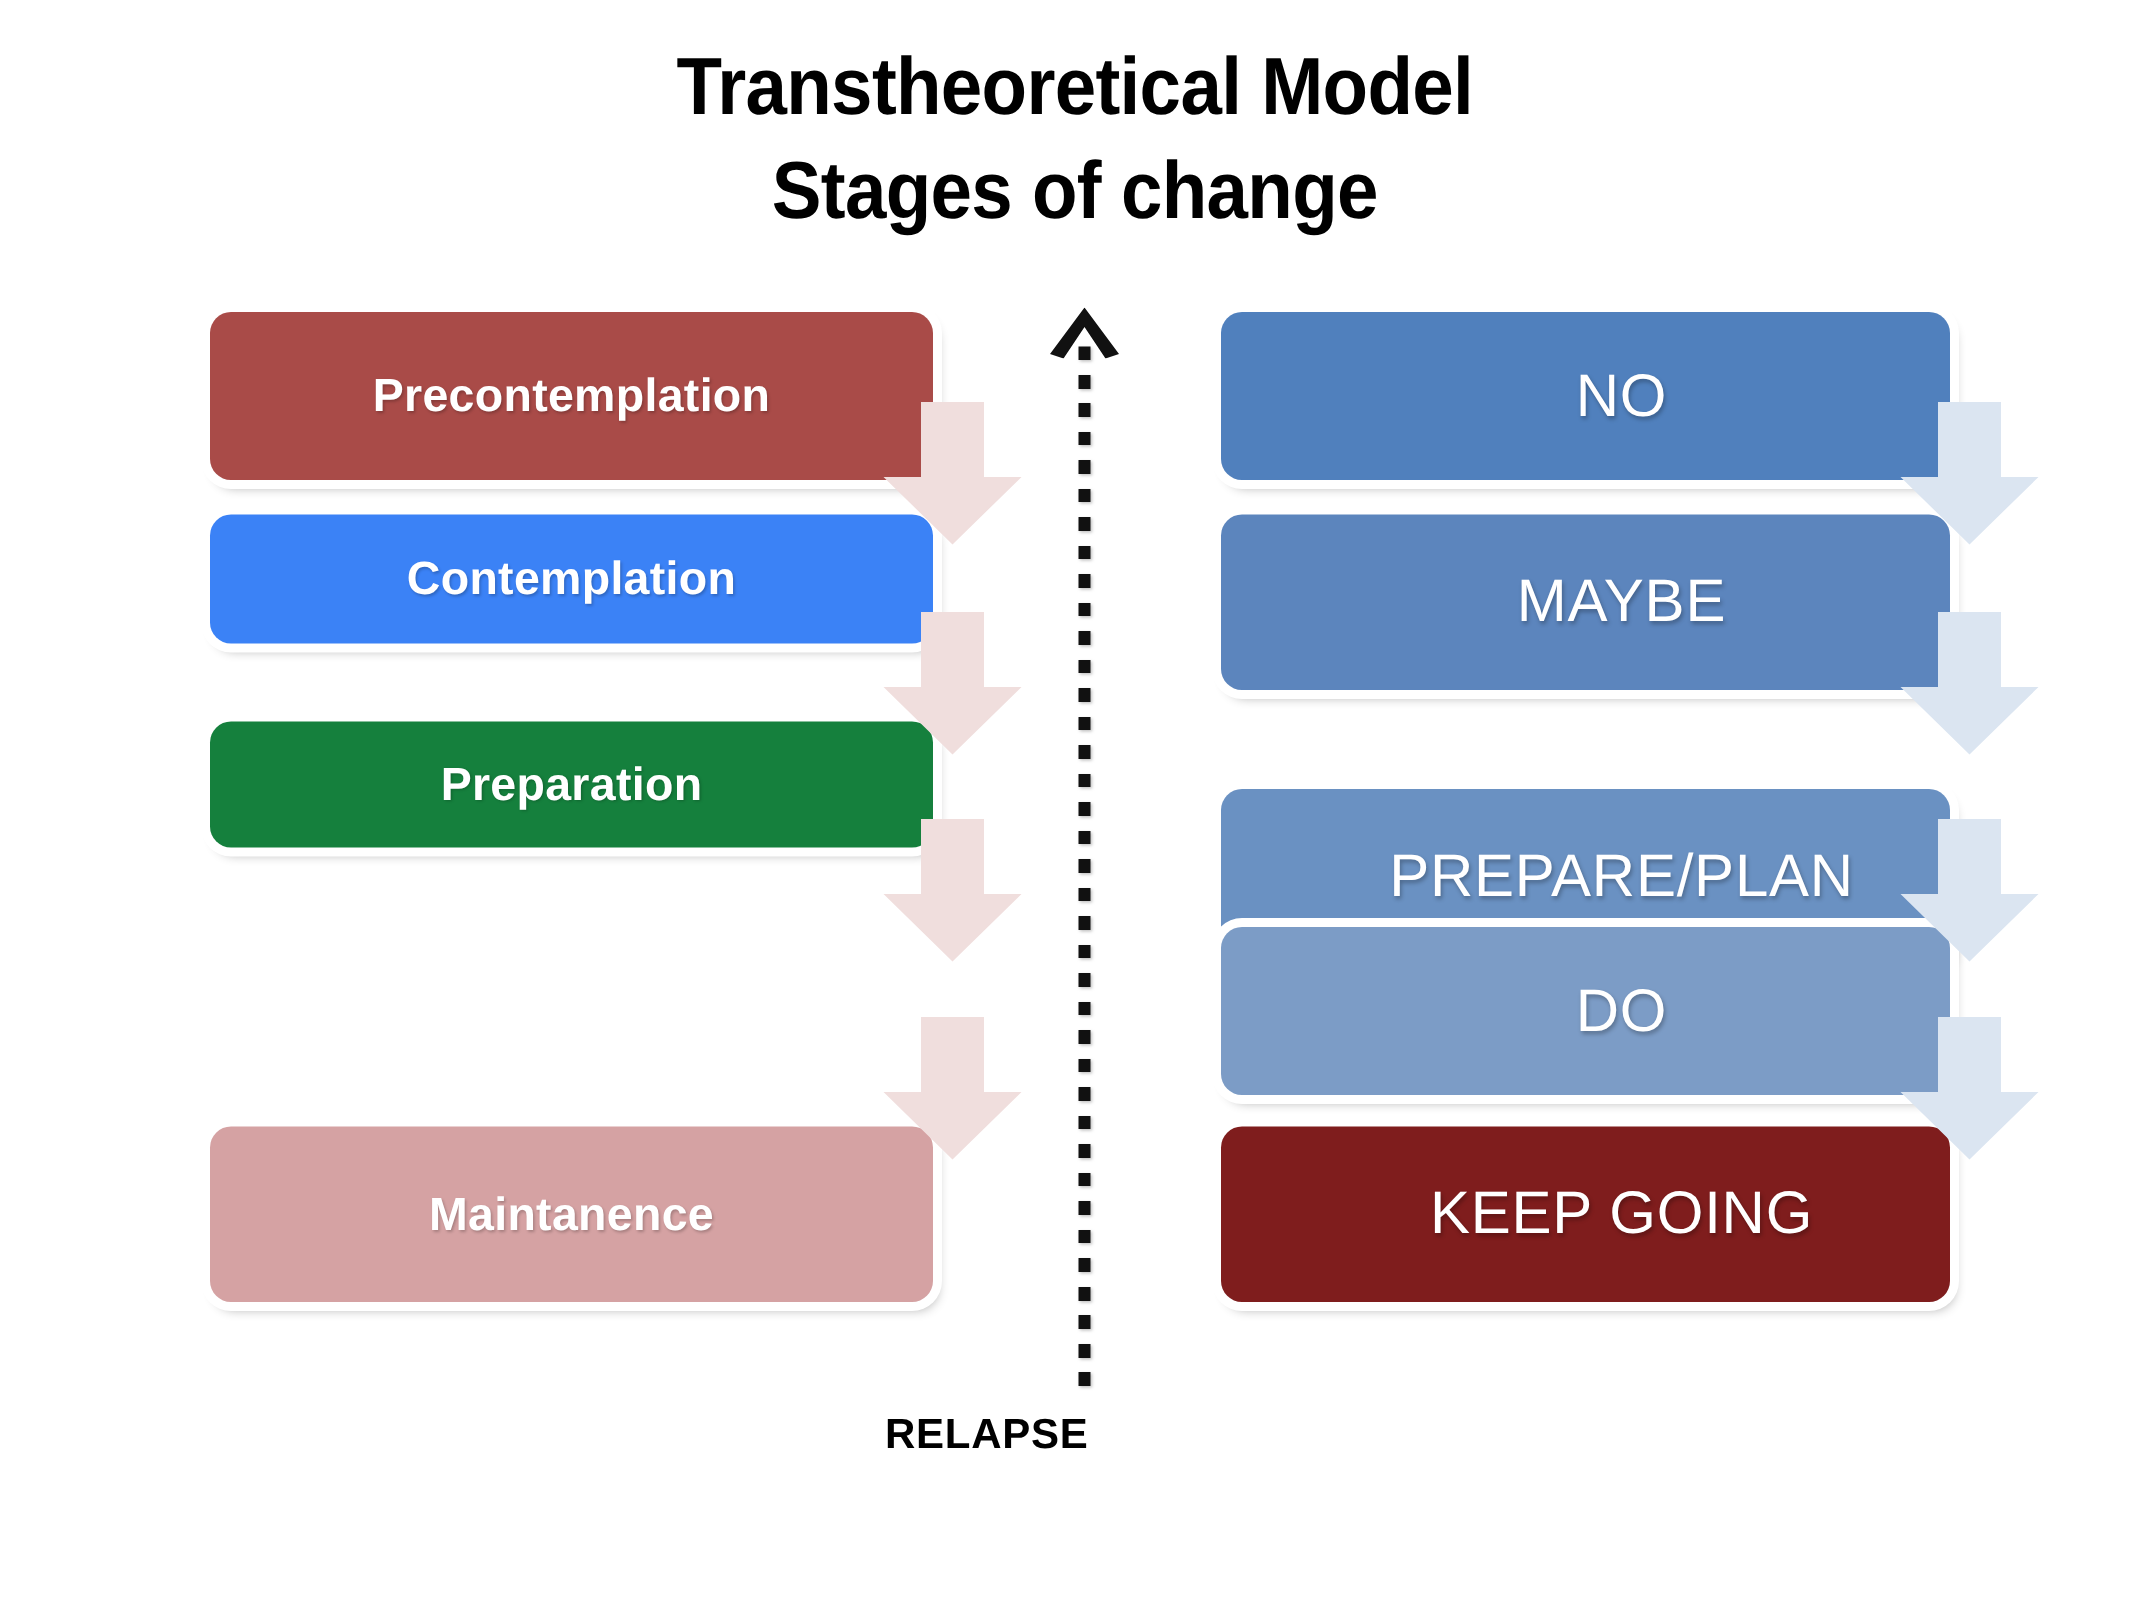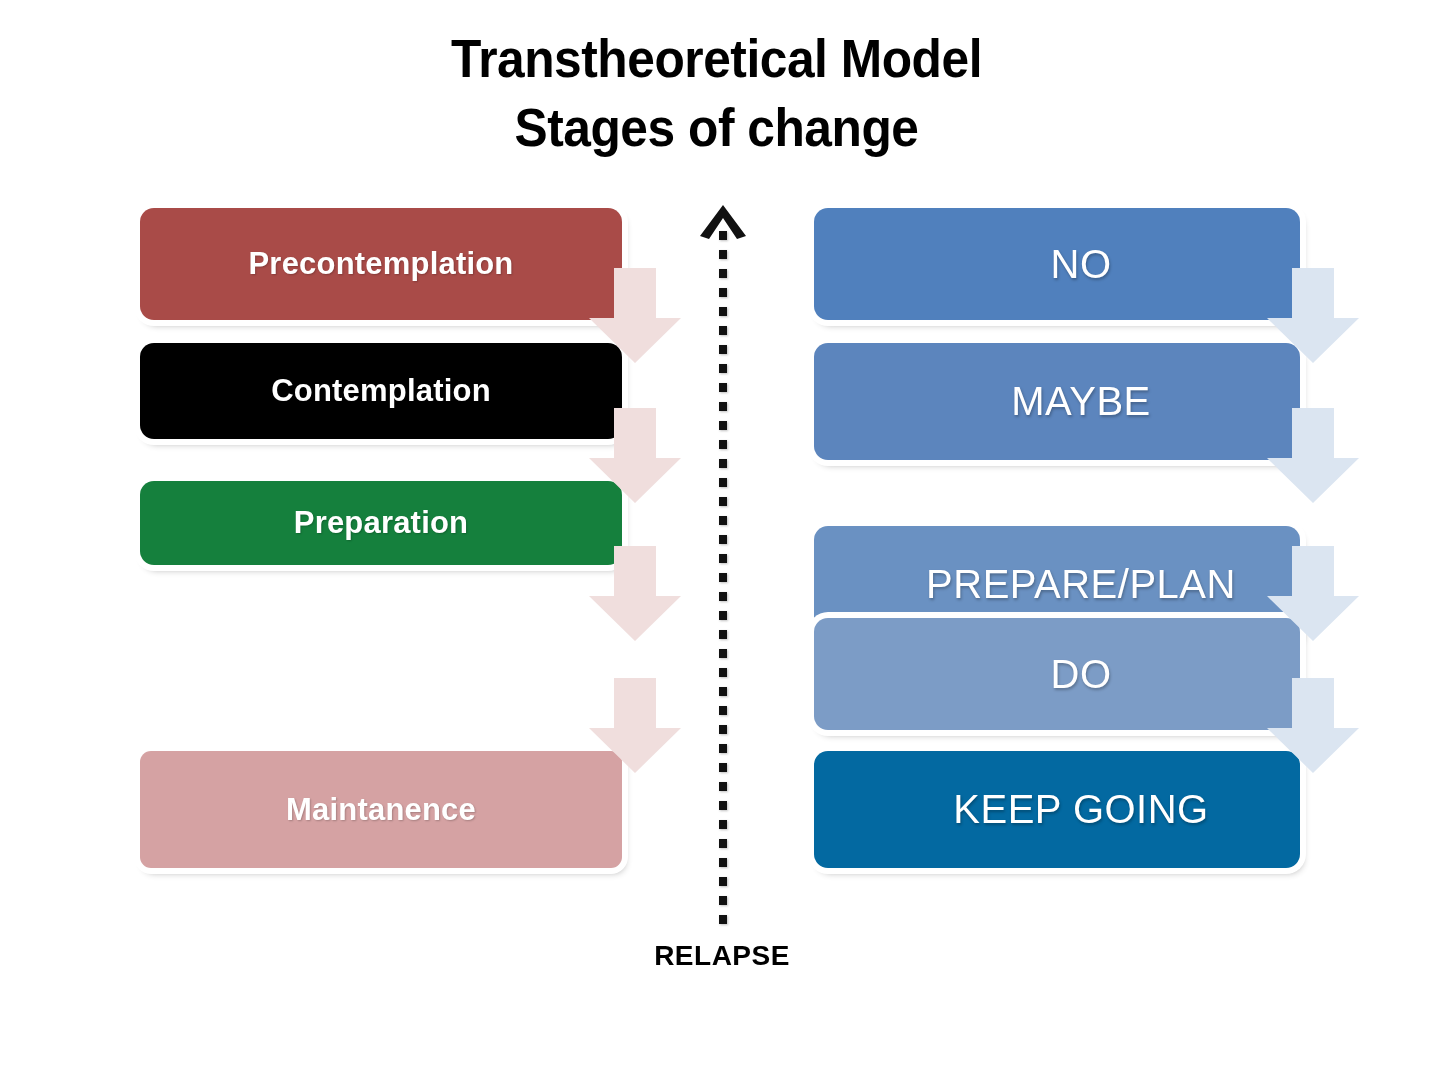--- a/index.html
+++ b/index.html
@@ -117,48 +117,48 @@
     top: 0px;
     width: 48px;
     height: 34px;
   }
   #relapse-head svg { display: block; width: 100%; height: 100%; }
   #relapse-label {
     position: absolute;
     left: 590px;
     top: 940px;
     width: 264px;
-    text-align: center;
+    text-align: left;
     font-weight: bold;
     font-size: 28px;
     letter-spacing: 0.5px;
     color: #000000;
     z-index: 4;
   }
 </style>
 </head>
 <body>
 
 <div class="title-block">
   <span class="title-line">Transtheoretical Model</span>
   <span class="title-line">Stages of change</span>
 </div>
 
 <div class="col" id="left-col">
 
   <div class="stage-box red-box" style="top: 208px; height: 112px; background-color: rgb(169, 75, 72);">
     <span class="box-label red-label">Precontemplation</span>
   </div>
-  <div class="stage-box red-box" style="top: 343px; height: 96px; background-color: #000000; justify-content: flex-end;">
+  <div class="stage-box red-box" style="top: 343px; height: 86px; background-color: #3b82f6; justify-content: flex-end;">
     <span class="box-label red-label">Contemplation</span>
   </div>
   <div class="stage-box red-box" style="top: 481px; height: 84px; background-color: #15803d;">
     <span class="box-label red-label">Preparation</span>
   </div>
-  <div class="stage-box red-box" style="top: 751px; height: 117px; background-color: rgb(213, 162, 163); border-radius: 11px;">
+  <div class="stage-box red-box" style="top: 751px; height: 117px; background-color: rgb(213, 162, 163);">
     <span class="box-label red-label">Maintanence</span>
   </div>
 
   <div class="arrow-down red-arrow" style="top: 268px; left: 448px;">
       <svg viewBox="0 0 94 96" preserveAspectRatio="none">
         <path d="M26 0 H68 V50 H93 L47 95 L1 50 H26 Z" fill="#f0dedd"></path>
       </svg>
     </div>
   <div class="arrow-down red-arrow" style="top: 408px; left: 448px;">
       <svg viewBox="0 0 94 96" preserveAspectRatio="none">
@@ -184,21 +184,21 @@
   </div>
   <div class="stage-box blue-box" style="top: 343px; height: 117px; background-color: rgb(92, 133, 189);">
     <span class="box-label blue-label">MAYBE</span>
   </div>
   <div class="stage-box blue-box" style="top: 481px; height: 117px; background-color: rgb(106, 145, 194); margin-top: 45px;">
     <span class="box-label blue-label">PREPARE/PLAN</span>
   </div>
   <div class="stage-box blue-box" style="top: 618px; height: 112px; background-color: rgb(124, 156, 198);">
     <span class="box-label blue-label">DO</span>
   </div>
-  <div class="stage-box blue-box" style="top: 751px; height: 117px; background-color: #0369a1;">
+  <div class="stage-box blue-box" style="top: 751px; height: 117px; background-color: #7f1d1d;">
     <span class="box-label blue-label">KEEP GOING</span>
   </div>
 
   <div class="arrow-down blue-arrow" style="top: 268px; left: 452px;">
       <svg viewBox="0 0 94 96" preserveAspectRatio="none">
         <path d="M26 0 H68 V50 H93 L47 95 L1 50 H26 Z" fill="#dbe5f1"></path>
       </svg>
     </div>
   <div class="arrow-down blue-arrow" style="top: 408px; left: 452px;">
       <svg viewBox="0 0 94 96" preserveAspectRatio="none">

